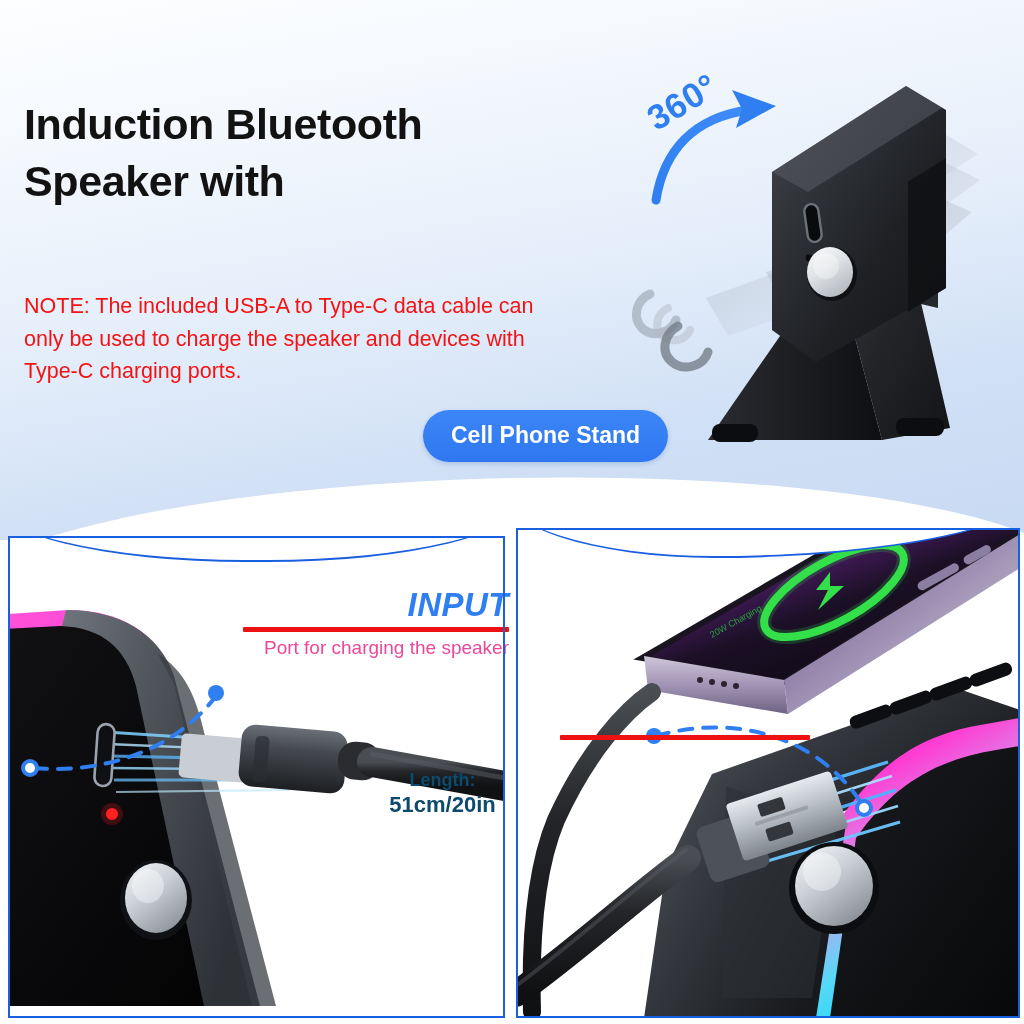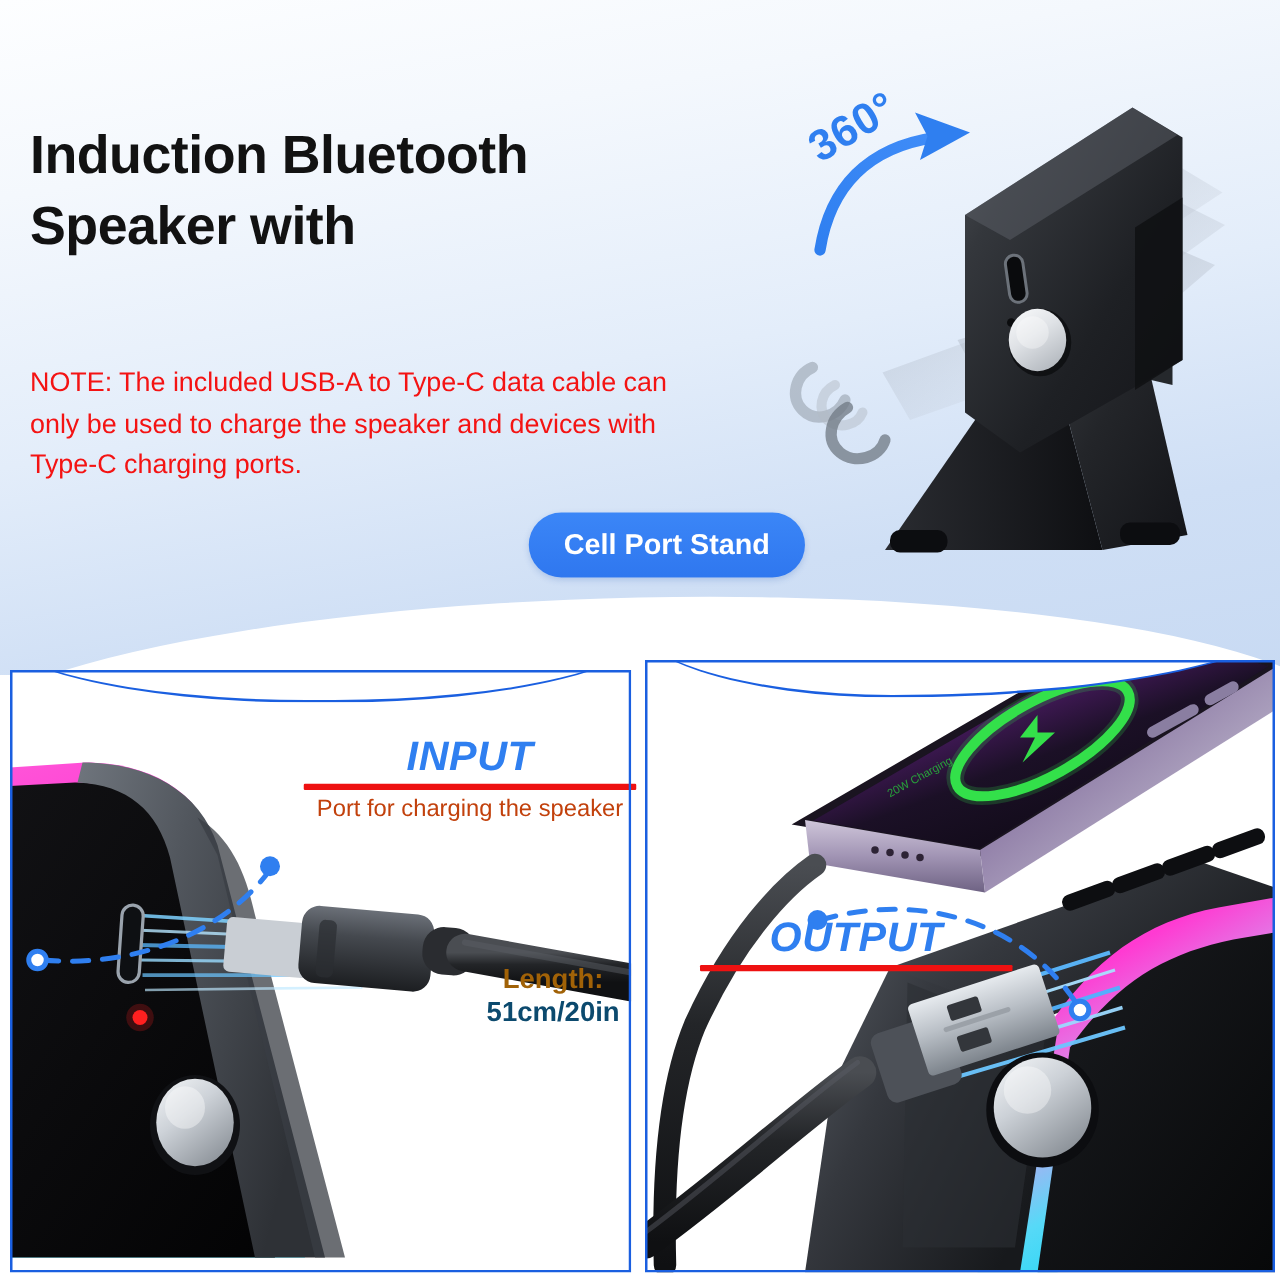--- a/index.html
+++ b/index.html
@@ -77,27 +77,27 @@
   }
 
   
   .callout { position:absolute; z-index:30; text-align:center; }
   .callout .big {
     font-size:33px; font-weight:bold; font-style:italic;
     color:#2f7ff0; letter-spacing:0.5px; line-height:1;
     display:inline-block; padding-bottom:4px;
   }
   .redrule { height:5px; background:#ee1111; margin:2px 0 5px; border-radius:1px; }
-  .callout .sub { font-size:19px; color:#c2410c; line-height:1.15; white-space:nowrap; }
-
-  #callout-input  { left:243px; top:588px; width:266px; }
+  .callout .sub { font-size:19px; color:#ec4899; line-height:1.15; white-space:nowrap; }
+
+  #callout-input  { left:243px; top:588px; width:266px;text-align:right; }
   #callout-output { left:560px; top:733px; width:250px; }
 
   .length-box { position:absolute; left:380px; top:770px; width:125px; z-index:30; text-align:center; }
-  .length-box .lab { font-size:22px; font-weight:bold; color:#a16207; line-height:1.22; }
+  .length-box .lab { font-size:18px; font-weight:bold; color:#0c4a6e; line-height:1.22; }
   .length-box .val { font-size:22px; font-weight:bold; color:#0c4a6e; line-height:1.22; }
 
   svg { display:block; }
 </style>
 </head>
 <body>
 
 <div id="stage">
 
   <div class="hero-bg"></div>
@@ -181,21 +181,21 @@
       <circle cx="189" cy="196" r="3.4" fill="#0b0c0e"></circle>
 
       <g>
         <ellipse cx="212" cy="212" rx="25" ry="27" fill="#0d0e11" opacity="0.85"></ellipse>
         <ellipse cx="210" cy="210" rx="23" ry="25" fill="url(#btnG)"></ellipse>
         <ellipse cx="206" cy="204" rx="13" ry="13" fill="#ffffff" opacity="0.35"></ellipse>
       </g>
     </svg>
   </div>
 
-  <div class="badge">Cell Port Stand</div>
+  <div class="badge">Cell Phone Stand</div>
 
   <div class="panel" id="panel-left">
     <div class="panel-topcurve"></div>
 
     <svg width="497" height="482" viewBox="0 0 497 482">
       <defs>
         <linearGradient id="lFace" x1="0" y1="0" x2="1" y2="0.5">
           <stop offset="0" stop-color="#6f757d"></stop>
           <stop offset="0.4" stop-color="#52575e"></stop>
           <stop offset="1" stop-color="#2e3136"></stop>
@@ -421,17 +421,16 @@
         <path d="M140,208 C216,186 300,206 346,276" stroke="#2f7ff0" stroke-width="4" fill="none" stroke-dasharray="13 11" stroke-linecap="round"></path>
         <circle cx="138" cy="208" r="8" fill="#2f7ff0"></circle>
         <circle cx="348" cy="280" r="7" fill="#ffffff" stroke="#2f7ff0" stroke-width="4"></circle>
       </g>
     </svg>
 
     <div class="panel-border"></div>
   </div>
 
   <div class="callout" id="callout-output">
-    <div class="big">OUTPUT</div>
     <div class="redrule"></div>
   </div>
 
 </div>
 
 </body></html>

